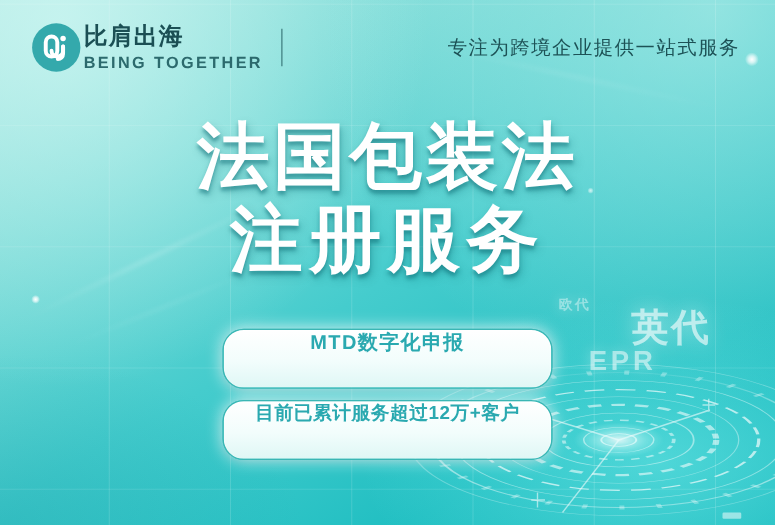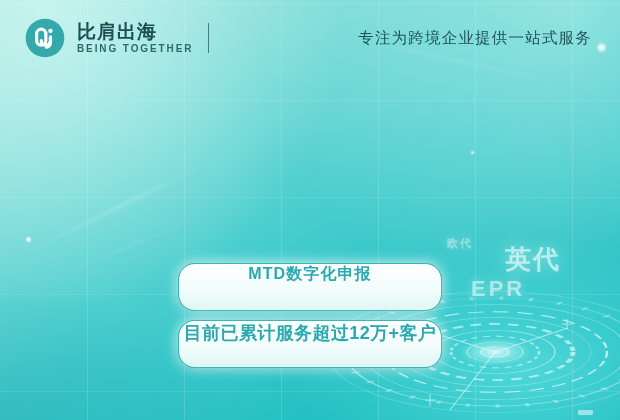--- a/index.html
+++ b/index.html
@@ -66,30 +66,30 @@
     position: absolute;
     top: 0; left: 0; right: 0;
     height: 76px;
     display: flex;
     align-items: center;
     padding: 0 22px 0 24px;
     box-sizing: border-box;
   }
   .logo-block { display: flex; align-items: center; }
   .logo-mark { width: 42px; height: 42px; flex: 0 0 42px; }
-  .logo-text { margin-left: 11px; display: flex; flex-direction: column; justify-content: space-between; }
+  .logo-text { margin-left: 1px; display: flex; flex-direction: column; justify-content: space-between; }
   .logo-cn {
     font-size: 19px;
     font-weight: bold;
     color: #1b4f54;
     letter-spacing: 1px;
     line-height: 1.05;
   }
   .logo-en {
-    font-size: 10px;
+    font-size: 13px;
     font-weight: bold;
     color: #2c6a6d;
     letter-spacing: 1.9px;
     margin-top: 3px;
     line-height: 1;
   }
   .logo-divider {
     width: 1px;
     height: 30px;
     background: #2f6d70;
@@ -116,21 +116,21 @@
     position: absolute;
     color: rgba(255,255,255,0.42);
     font-weight: bold;
     letter-spacing: 2px;
     text-shadow: 0 0 10px rgba(255,255,255,0.35);
     user-select: none;
   }
   .wm-oudai { left: 447px; top: 236px; font-size: 11px; }
   .wm-yingdai {
     left: 505px; top: 242px;
-    font-size: 26px;
+    font-size: 30px;
     color: rgba(255,255,255,0.6);
     text-shadow: 0 0 16px rgba(255,255,255,0.5);
   }
   .wm-epr {
     left: 471px; top: 276px;
     font-size: 22px;
     letter-spacing: 3px;
     color: rgba(255,255,255,0.52);
   }
 
@@ -190,21 +190,21 @@
     justify-content: center;
     box-sizing: border-box;
   }
   .pill-label {
     font-size: 16px;
     font-weight: bold;
     color: #2aa9b0;
     letter-spacing: 1.1px;
     white-space: nowrap;
   }
-  .pill-3 .pill-label { font-size: 18px; letter-spacing: 0.4px; }
+  .pill-3 .pill-label { font-size: 15px; letter-spacing: 0.4px; }
 </style>
 </head>
 <body>
 
 <div id="banner">
 
   <div class="bg-layer bg-radial-tl"></div>
   <div class="bg-layer bg-radial-tr"></div>
   <div class="bg-layer bg-radial-br"></div>
   <div class="bg-layer bg-radial-bl"></div>
@@ -276,20 +276,24 @@
       </svg>
       <div class="logo-text">
         <div class="logo-cn">比肩出海</div>
         <div class="logo-en">BEING TOGETHER</div>
       </div>
       <div class="logo-divider"></div>
     </div>
     <div class="header-slogan">专注为跨境企业提供一站式服务</div>
   </div>
 
+  <div class="titles">
+    <div class="title-line l1">法国包装法</div>
+    <div class="title-line l2">注册服务</div>
+  </div>
 
   <div class="pills">
     <div class="pill pill-1">
       <span class="pill-label">MTD数字化申报</span>
     </div>
     <div class="pill pill-3">
       <span class="pill-label">目前已累计服务超过12万+客户</span>
     </div>
   </div>
 

